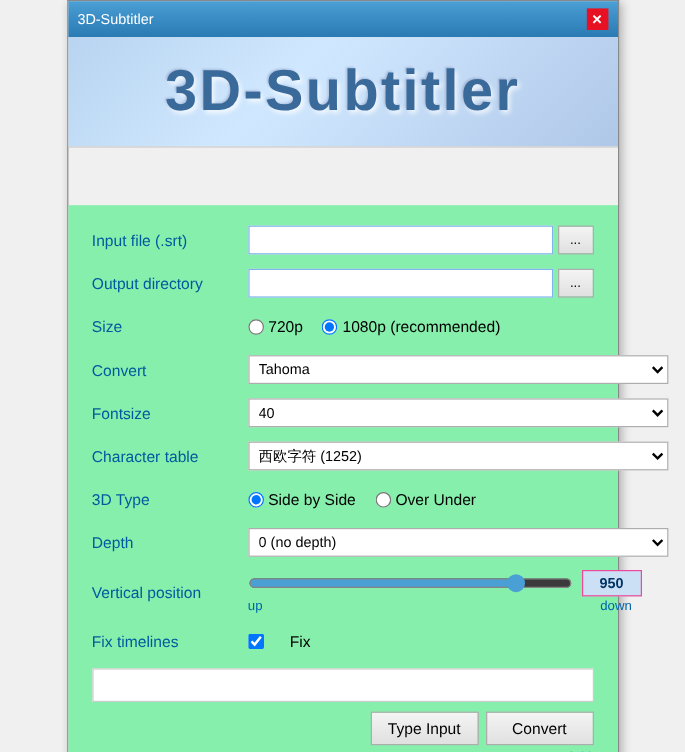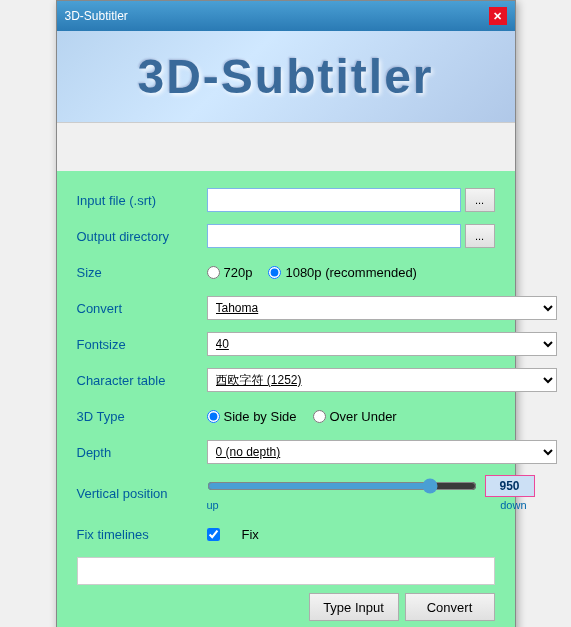--- a/index.html
+++ b/index.html
@@ -118,21 +118,20 @@
       height: 24px;
       border: 1px solid #adadad;
       background: white;
       padding: 2px 4px;
       font-size: 12px;
       width: 240px;
       cursor: pointer;
     }
     .select-full {
       width: 350px;
-      text-decoration: underline;
     }
     .checkbox-row {
       display: flex;
       align-items: center;
       gap: 22px;
     }
     .slider-container {
       display: flex;
       flex-direction: column;
       flex: 1;

